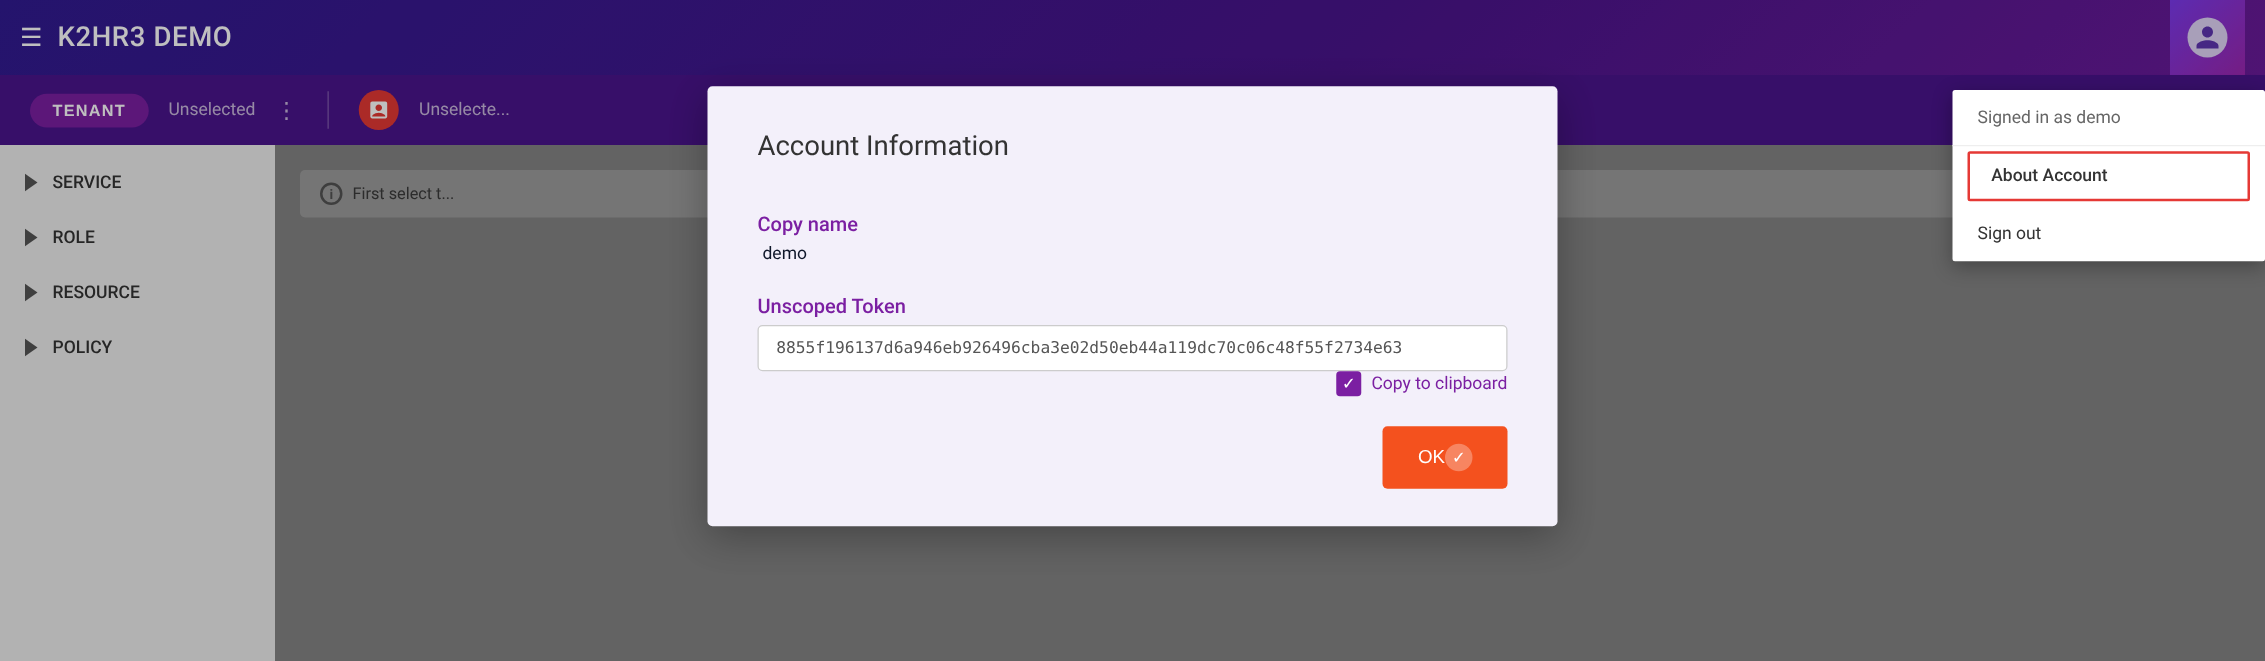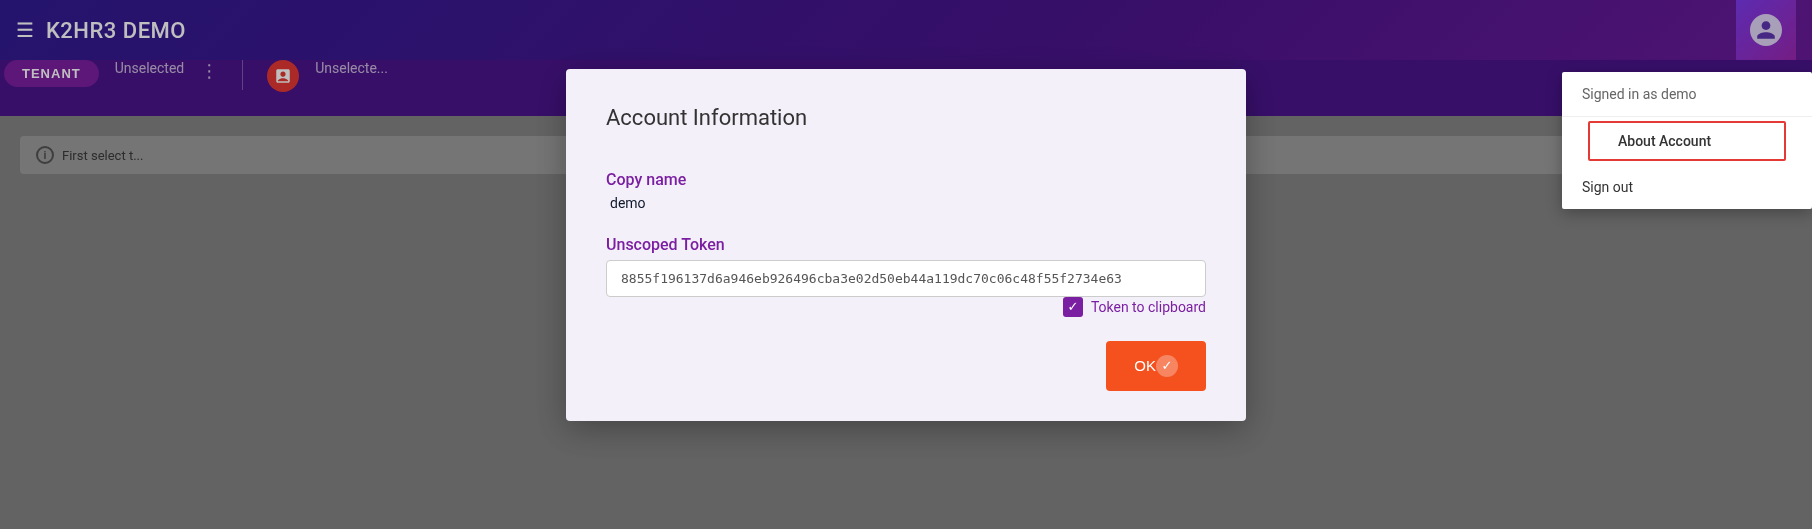--- a/index.html
+++ b/index.html
@@ -76,34 +76,34 @@
       border-bottom: 1px solid #eee;
     }
     .dropdown-item {
       padding: 14px 20px;
       font-size: 14px;
       color: #333;
       cursor: pointer;
     }
     .dropdown-item.active {
       border: 2px solid #e53935;
-      margin: 4px 26px;
-      padding: 10px 28px;
+      margin: 4px 12px;
+      padding: 10px 17px;
       border-radius: 2px;
       font-weight: 500;
     }
 
     
     .toolbar {
       width: 100%;
       height: 56px;
       background: #4a148c;
       display: flex;
-      align-items: flex-start;
-      padding: 0 4px;
+      align-items: center;
+      padding: 0 24px;
       gap: 16px;
     }
     .tenant-btn {
       background: #7b1fa2;
       color: white;
       border: none;
       border-radius: 20px;
       padding: 6px 18px;
       font-size: 13px;
       font-weight: 700;
@@ -336,20 +336,38 @@
   <div class="toolbar-unselectd-icon">
     <svg width="18" height="18" viewBox="0 0 24 24" fill="white">
         <path d="M19 3H5c-1.1 0-2 .9-2 2v14c0 1.1.9 2 2 2h14c1.1 0 2-.9 2-2V5c0-1.1-.9-2-2-2zm-7 3c1.93 0 3.5 1.57 3.5 3.5S13.93 13 12 13s-3.5-1.57-3.5-3.5S10.07 6 12 6zm7 13H5v-.23c0-.62.28-1.2.76-1.58C7.47 15.82 9.64 15 12 15s4.53.82 6.24 2.19c.48.38.76.97.76 1.58V19z"></path>
       </svg>
   </div>
   <span class="toolbar-text">Unselecte...</span>
 </div>
 
 <div class="main-layout">
 
+  <div class="sidebar">
+    <div class="sidebar-item">
+      <div class="sidebar-arrow"></div>
+      <span>SERVICE</span>
+    </div>
+    <div class="sidebar-item">
+      <div class="sidebar-arrow"></div>
+      <span>ROLE</span>
+    </div>
+    <div class="sidebar-item">
+      <div class="sidebar-arrow"></div>
+      <span>RESOURCE</span>
+    </div>
+    <div class="sidebar-item">
+      <div class="sidebar-arrow"></div>
+      <span>POLICY</span>
+    </div>
+  </div>
 
   <div class="content">
     <div class="info-bar">
       <div class="info-icon">i</div>
       <span>First select t...</span>
     </div>
 
     <div class="overlay"></div>
   </div>
 </div>
@@ -359,21 +377,21 @@
     <div class="modal-title">Account Information</div>
     
     <div class="modal-label">Copy name</div>
     <div class="modal-value">demo</div>
 
     <div class="modal-label">Unscoped Token</div>
     <input class="modal-token-input" type="text" readonly="" value="8855f196137d6a946eb926496cba3e02d50eb44a119dc70c06c48f55f2734e63" style="">
     
     <div class="clipboard-row">
       <div class="clipboard-checkbox">✓</div>
-      <span class="clipboard-label">Token to clipboard</span>
+      <span class="clipboard-label">Copy to clipboard</span>
     </div>
 
     <div class="modal-footer">
       <button class="ok-btn">
         <span>OK</span>
         <div class="ok-btn-check">✓</div>
       </button>
     </div>
   </div>
 </div>

